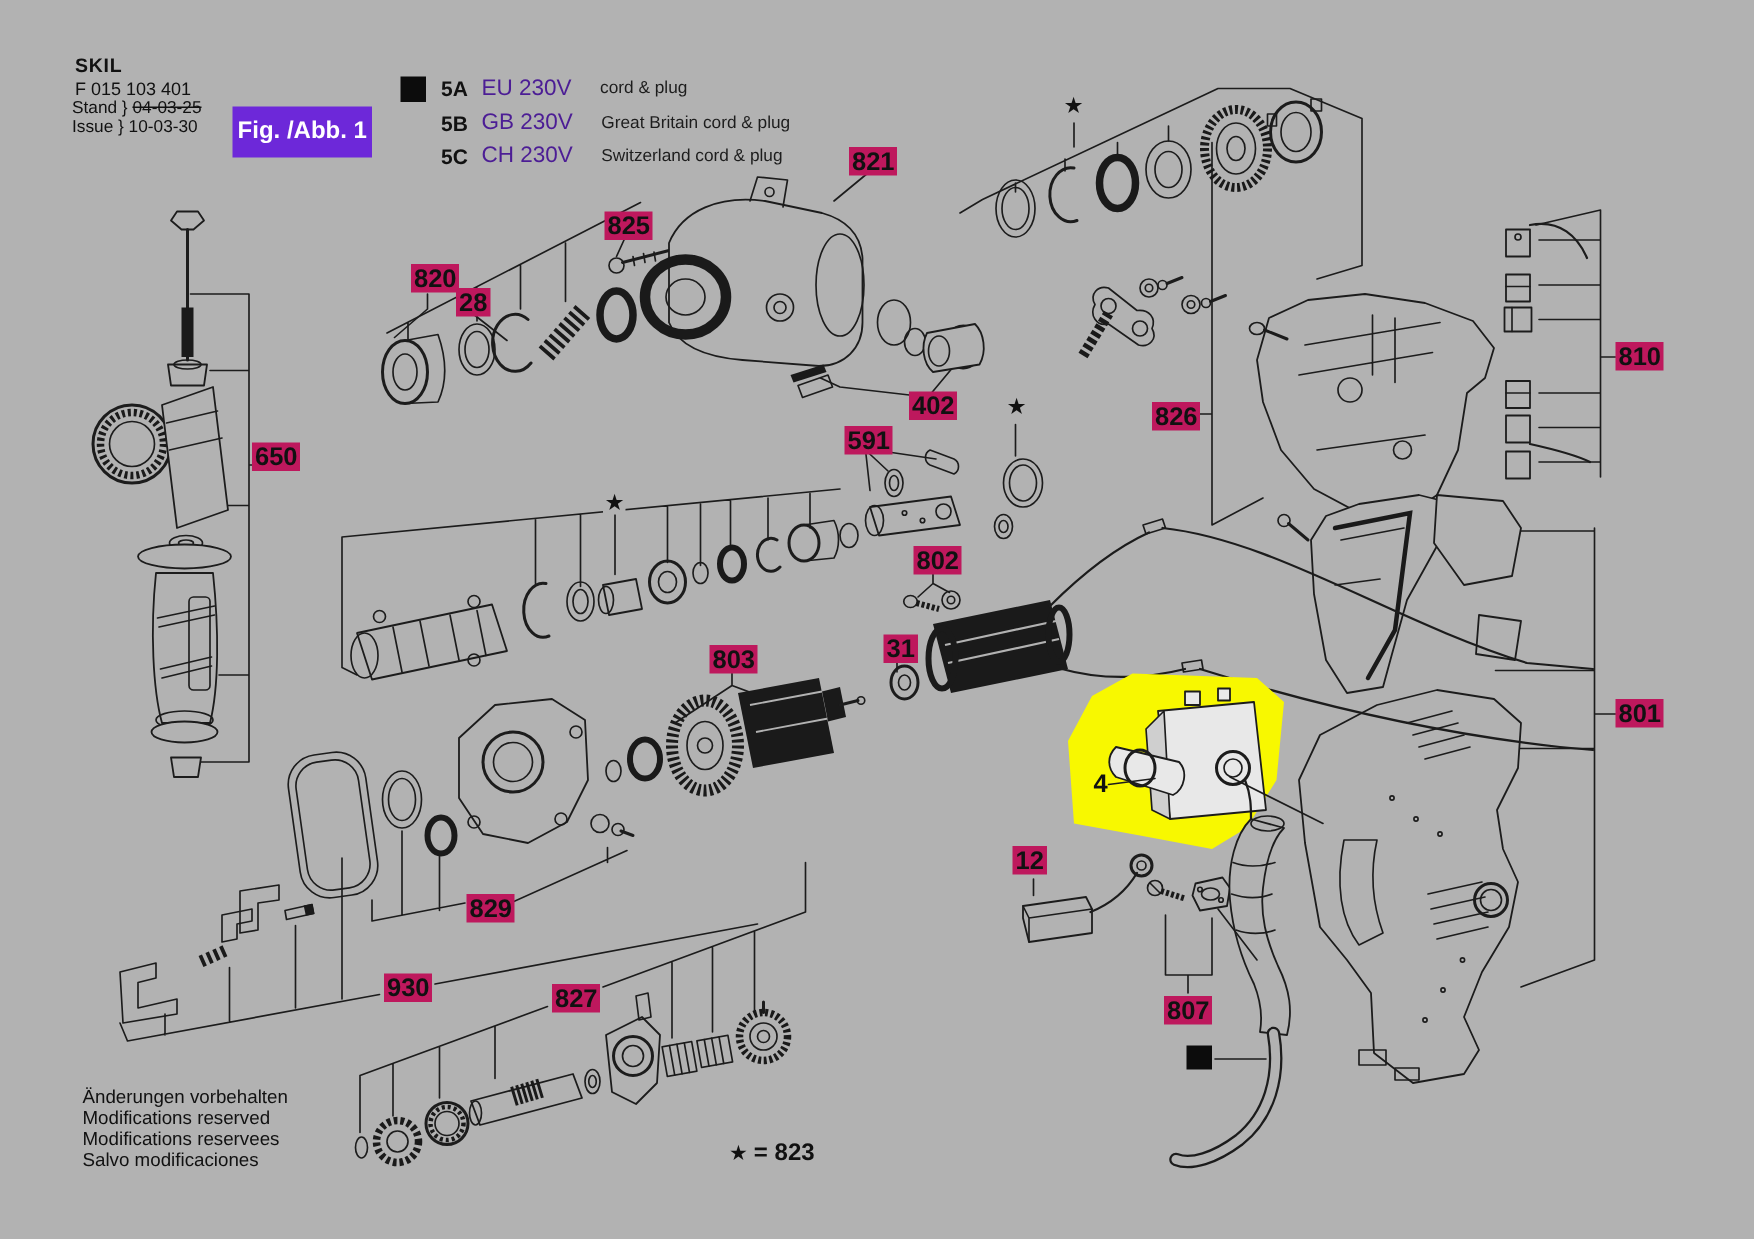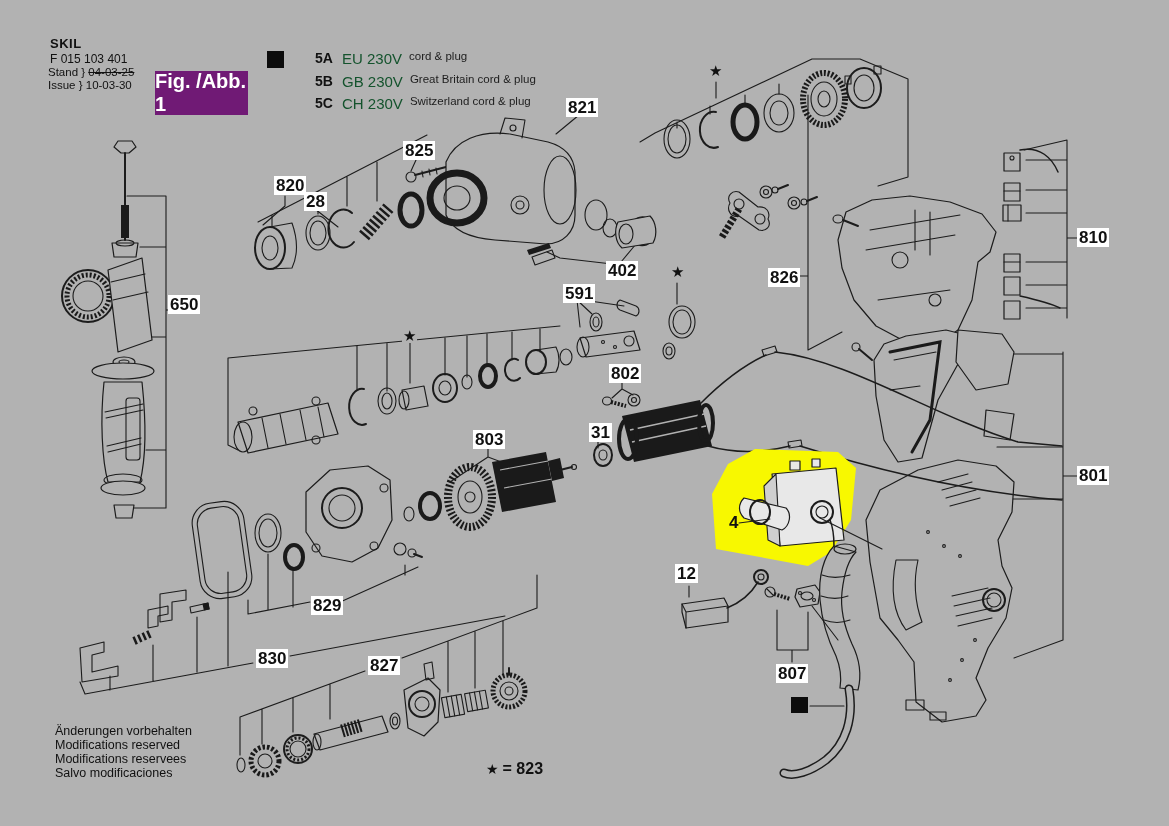--- a/index.html
+++ b/index.html
@@ -11,32 +11,32 @@
   .part{fill:#b2b2b2;stroke:#1c1c1c;stroke-width:1.2;stroke-linejoin:round}
   .wpart{fill:#e8e8e8;stroke:#1c1c1c;stroke-width:1.2;stroke-linejoin:round}
   .gpart{fill:#cfcfcf;stroke:#1c1c1c;stroke-width:1.1;stroke-linejoin:round}
   .dk{fill:#1a1a1a;stroke:none}
   .oring{fill:none;stroke:#1a1a1a;stroke-linecap:round}
   .spring{fill:none;stroke:#1a1a1a;stroke-linecap:butt}
   .teeth{fill:none;stroke:#1a1a1a;stroke-linecap:butt}
   .wire{fill:none;stroke:#1c1c1c;stroke-width:1.5;stroke-linecap:round}
   .bgln{fill:none;stroke:#b2b2b2;stroke-linecap:butt}
   .callout{position:absolute;font-weight:bold;font-size:17px;line-height:1;
-           background:#ffffff;padding:1px 2px;white-space:nowrap}
+           background:#be185d;padding:1px 2px;white-space:nowrap}
   .star{position:absolute;font-size:15px;line-height:1;background:#b2b2b2;padding:0 1px}
   .blksq{position:absolute;background:#0c0c0c}
   .hdr-brand{position:absolute;left:50px;top:36px;font-size:13px;font-weight:bold;letter-spacing:.5px}
   .hdr-pn{position:absolute;left:50px;top:52px;font-size:12px}
   .hdr-dates{position:absolute;left:48px;top:66px;font-size:11.5px;line-height:13px}
   .hdr-dates .strike{text-decoration:line-through}
-  .badge{position:absolute;left:155px;top:71px;width:93px;height:44px;background:#701a75;
-         color:#fff;font-size:20px;font-weight:bold;display:flex;align-items:center;justify-content:center}
-  .legend-row{position:absolute;left:315px;display:flex;align-items:flex-start;white-space:nowrap}
+  .badge{position:absolute;left:155px;top:71px;width:93px;height:34px;background:#6d28d9;
+         color:#fff;font-size:16px;font-weight:bold;display:flex;align-items:center;justify-content:center}
+  .legend-row{position:absolute;left:294px;display:flex;align-items:center;white-space:nowrap}
   .legend-key{font-size:14px;font-weight:bold;width:27px}
-  .legend-volt{font-size:15px;color:#14532d;margin-right:7px}
+  .legend-volt{font-size:15px;color:#4c1d95;margin-right:19px}
   .legend-note{font-size:11.5px;font-weight:normal;color:#1d1d1d}
   .footer{position:absolute;left:55px;top:724px;font-size:12.5px;line-height:14px}
   .star-note{position:absolute;left:486px;top:760px;font-size:16px;font-weight:bold}
   .star-note .s{font-size:14px;font-weight:normal;margin-right:4px}
 </style>
 </head>
 <body>
 
 <svg width="1169" height="826" viewBox="0 0 1169 826">
 
@@ -403,21 +403,21 @@
 <div class="callout" style="left:563px;top:284px">591</div>
 <div class="callout" style="left:768px;top:268px">826</div>
 <div class="callout" style="left:1077px;top:228px">810</div>
 <div class="callout" style="left:609px;top:364px">802</div>
 <div class="callout" style="left:589px;top:423px">31</div>
 <div class="callout" style="left:473px;top:430px">803</div>
 <div class="callout" style="left:1077px;top:466px">801</div>
 <div class="callout" style="left:727px;top:513px;background:transparent">4</div>
 <div class="callout" style="left:675px;top:564px">12</div>
 <div class="callout" style="left:311px;top:596px">829</div>
-<div class="callout" style="left:256px;top:649px">830</div>
+<div class="callout" style="left:256px;top:649px">930</div>
 <div class="callout" style="left:368px;top:656px">827</div>
 <div class="callout" style="left:776px;top:664px">807</div>
 
 <span class="star" style="left:708px;top:63px">★</span>
 <span class="star" style="left:670px;top:264px">★</span>
 <span class="star" style="left:402px;top:328px">★</span>
 
 <div class="blksq" style="left:791px;top:697px;width:17px;height:16px"></div>
 
 <div class="footer">

